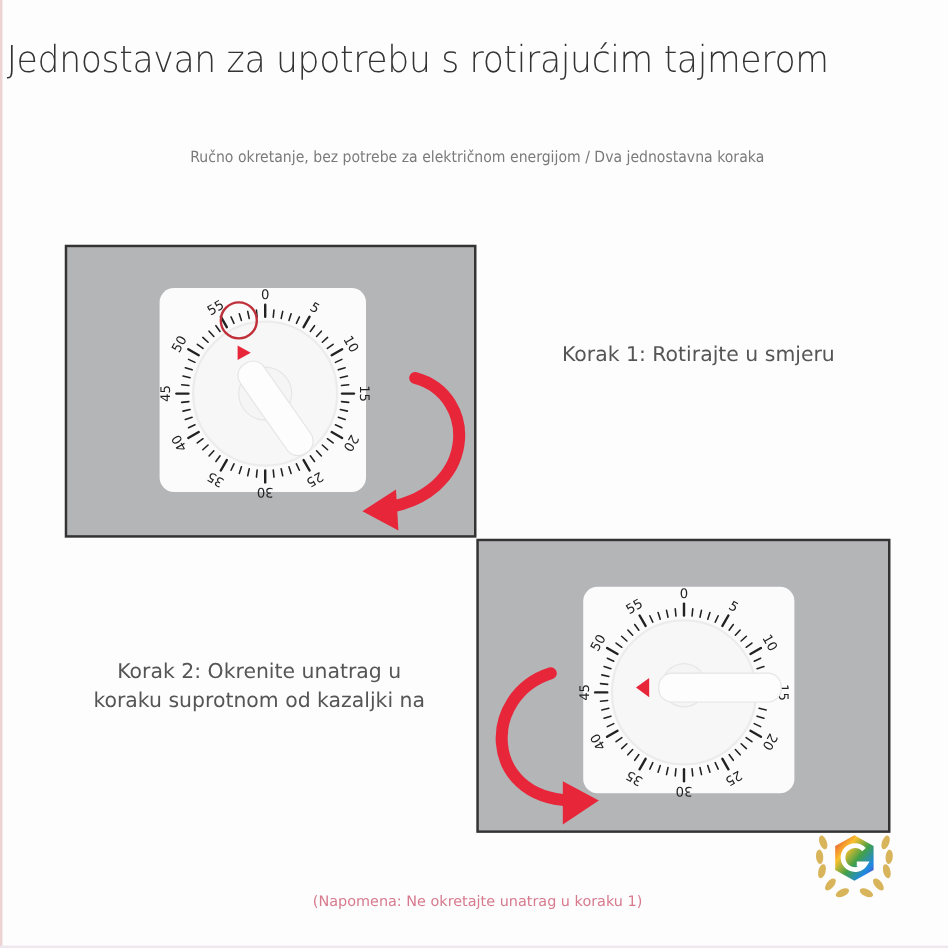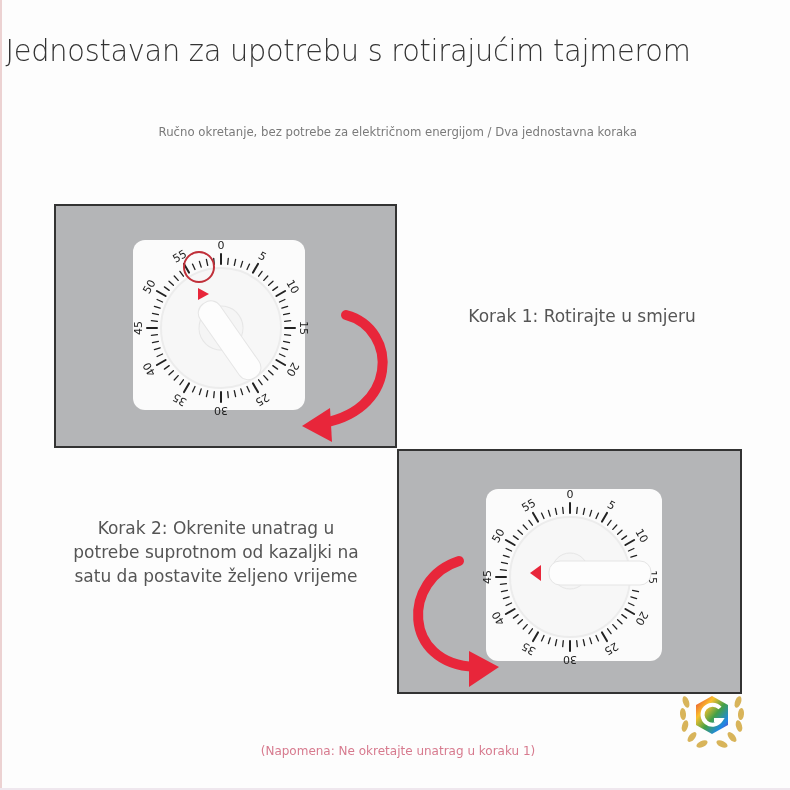--- a/index.html
+++ b/index.html
@@ -25,22 +25,22 @@
   .panel {
     position:absolute; background:#b4b5b7; border:2px solid #333;
     box-sizing:border-box; overflow:hidden;
   }
   .panel1 { left:54px; top:204px; width:343px; height:244px; }
   .panel2 { left:397px; top:449px; width:345px; height:245px; }
   .timer { position:absolute; }
   .step-text {
     position:absolute; text-align:center; color:#555; font-size:17px; line-height:24px;
   }
-  .step1 { left:432px; top:304px; width:300px; }
-  .step2 { left:60px; top:516px; width:312px; }
+  .step1 { left:432px; top:284px; width:300px; }
+  .step2 { left:60px; top:548px; width:312px; }
   .note {
     position:absolute; left:208px; top:744px; width:380px; text-align:center;
     color:#d77a8e; font-size:12px;
   }
   .badge { position:absolute; left:676px; top:688px; width:72px; height:64px; }
   .bottom-line { position:absolute; left:0; top:788px; width:790px; height:2px; background:#efe7ee; }
 </style>
 </head>
 <body>
 
@@ -231,22 +231,21 @@
     <polygon points="133,124 144,116 144,132" fill="#e8263a"></polygon>
     <circle cx="173" cy="122" r="18" fill="#f5f5f5" stroke="#e6e6e6"></circle>
     <rect x="152" y="112" width="102" height="24" rx="11" fill="#fdfdfd" stroke="#e5e5e5"></rect>
     <path d="M62 112 C 5 130, 5 215, 78 218" fill="none" stroke="#e8263a" stroke-width="10" stroke-linecap="round"></path>
     <polygon points="102,218 72,202 72,238" fill="#e8263a"></polygon>
   </svg>
 </div>
 
 <div class="step-text step2">
   <div>Korak 2: Okrenite unatrag u</div>
-  <div>potrebe suprotnom od kazaljki na</div>
-  <div>satu da postavite željeno vrijeme</div>
+  <div>koraku suprotnom od kazaljki na</div>
 </div>
 
 <div class="note">(Napomena: Ne okretajte unatrag u koraku 1)</div>
 
 <svg class="badge" viewBox="0 0 72 64">
   <g fill="#d8b45a">
     <ellipse cx="10" cy="14" rx="3" ry="6" transform="rotate(-20 10 14)"></ellipse>
     <ellipse cx="7" cy="26" rx="3" ry="6" transform="rotate(-5 7 26)"></ellipse>
     <ellipse cx="9" cy="38" rx="3" ry="6" transform="rotate(15 9 38)"></ellipse>
     <ellipse cx="16" cy="49" rx="3" ry="6" transform="rotate(40 16 49)"></ellipse>

